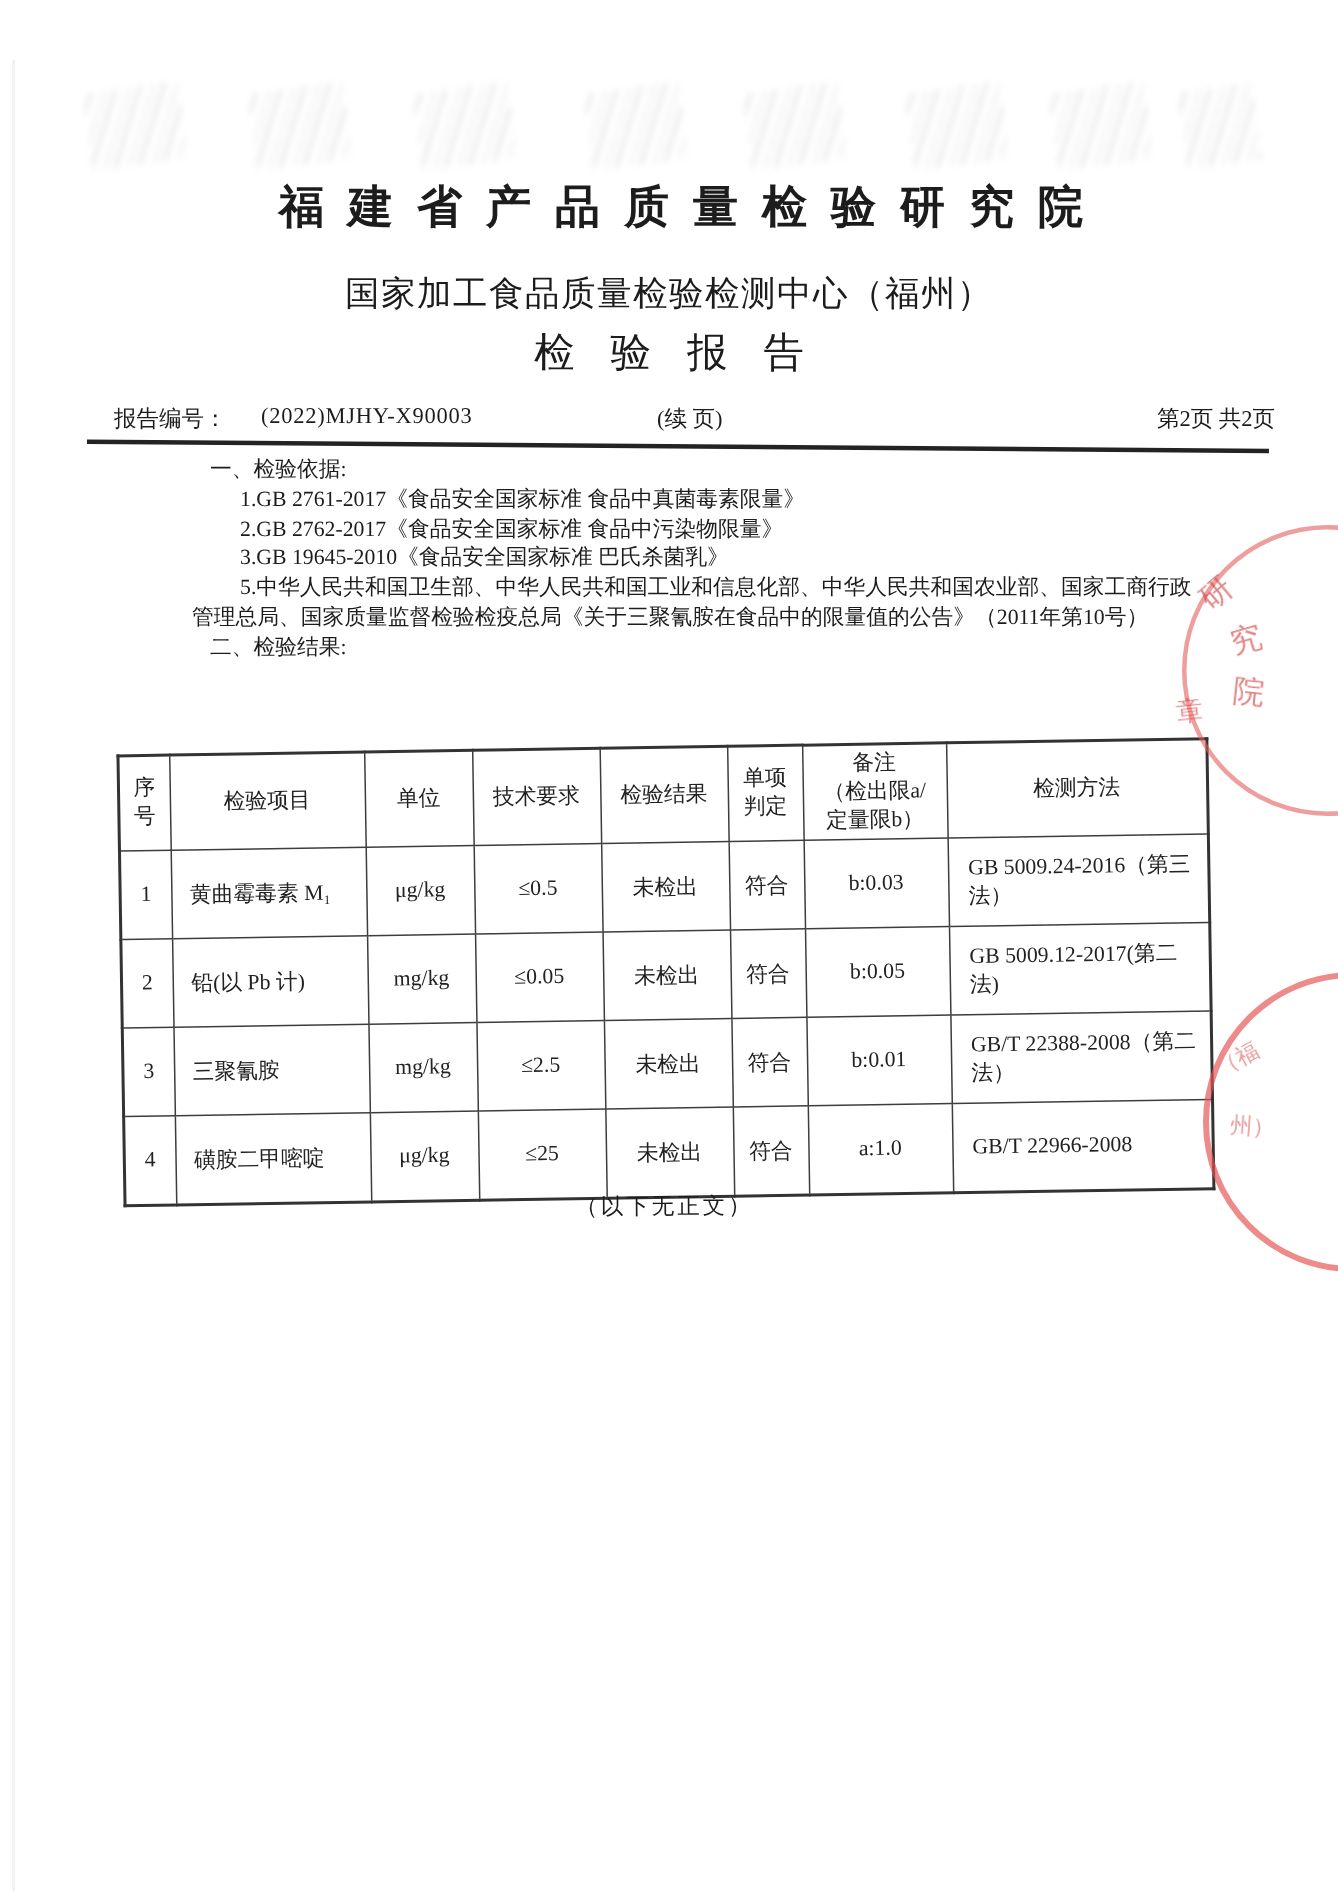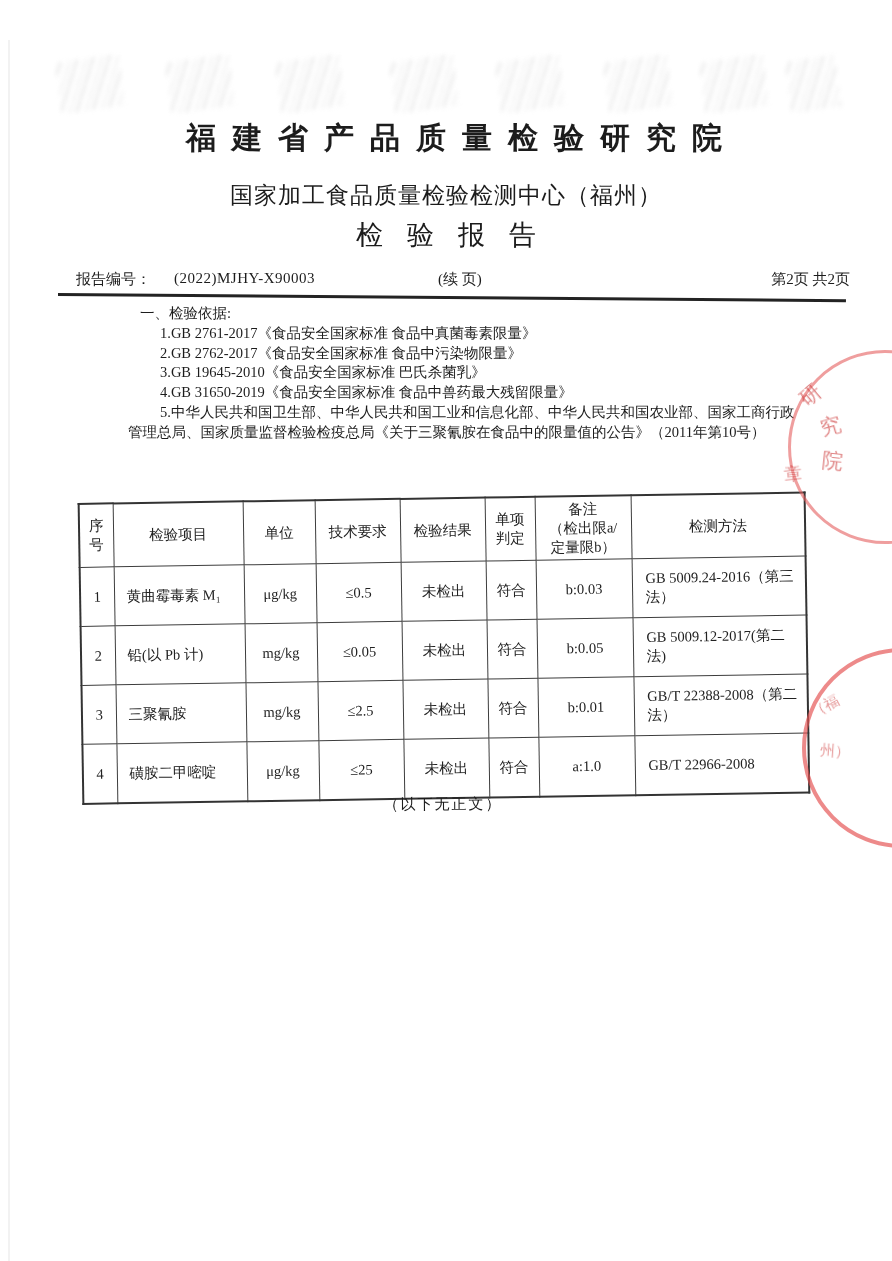--- a/index.html
+++ b/index.html
@@ -93,22 +93,22 @@
     <span class="pageinfo">第2页 共2页</span>
   </div>
 
   <div class="rule"></div>
 
   <div class="body-text">
     <div class="heading">一、检验依据:</div>
     <div class="basis-item">1.GB 2761-2017《食品安全国家标准 食品中真菌毒素限量》</div>
     <div class="basis-item">2.GB 2762-2017《食品安全国家标准 食品中污染物限量》</div>
     <div class="basis-item">3.GB 19645-2010《食品安全国家标准 巴氏杀菌乳》</div>
-    <div class="basis-item">4.GB 31650-2019《食品安全国家标准 食品中兽药最大残留限量》</div>
     <div class="basis-item">5.中华人民共和国卫生部、中华人民共和国工业和信息化部、中华人民共和国农业部、国家工商行政管理总局、国家质量监督检验检疫总局《关于三聚氰胺在食品中的限量值的公告》（2011年第10号）</div>
+    <div class="heading">二、检验结果:</div>
   </div>
 
   <div class="tablewrap">
     <table>
       <colgroup>
         <col style="width:34px">
           <col style="width:130px">
           <col style="width:72px">
           <col style="width:85px">
         <col style="width:85px">

